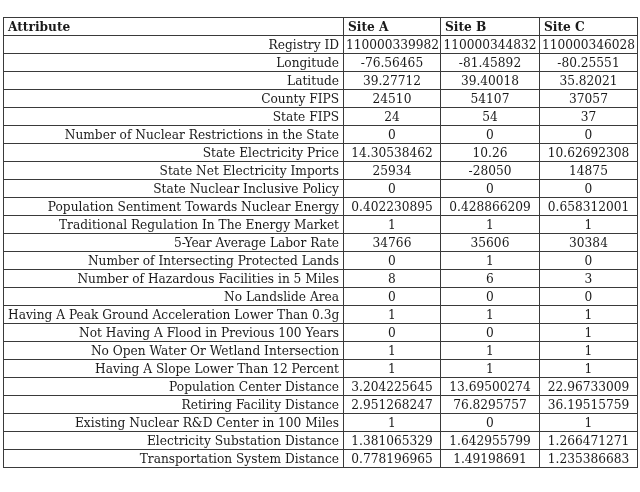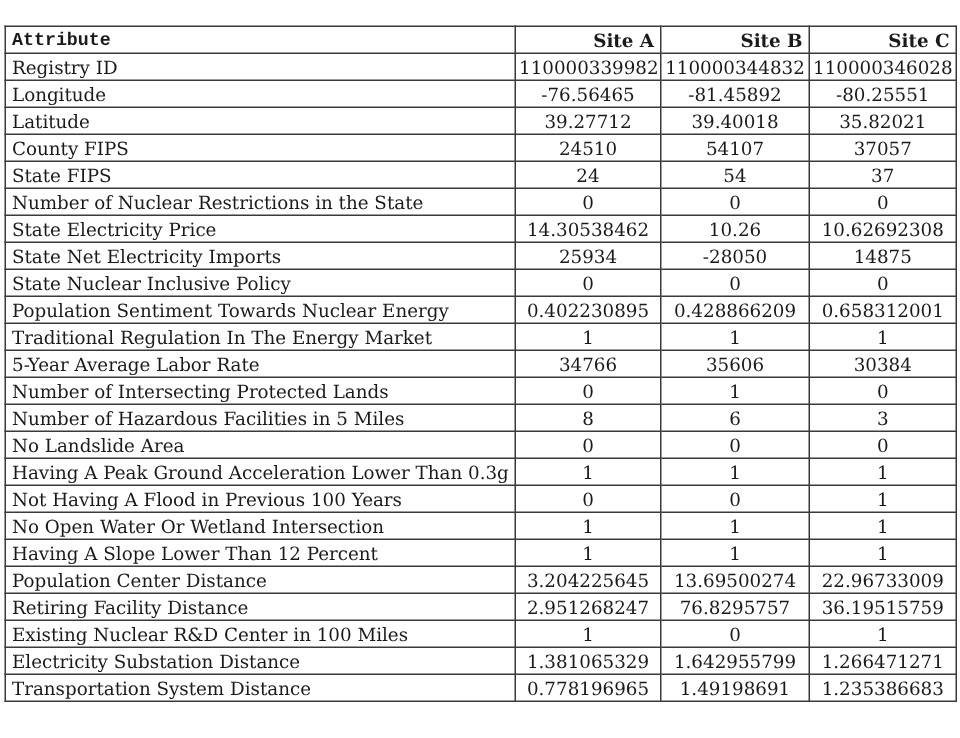--- a/index.html
+++ b/index.html
@@ -32,28 +32,27 @@
     table.site-table td {
       border: 1px solid #3a3a3a;
       height: 17px;
       padding: 0 4px;
       line-height: 16px;
       white-space: nowrap;
       overflow: hidden;
     }
     table.site-table th {
       font-weight: bold;
-      text-align: right;
+      text-align: left;
     }
     table.site-table th.attr-h {
       text-align: left;
-      font-family: Liberation Mono, monospace;
     }
     table.site-table td.attr {
-      text-align: left;
+      text-align: right;
     }
     table.site-table td.val {
       text-align: center;
       padding: 0 2px;
     }
   </style>
 </head>
 <body>
 
 <table class="site-table">

